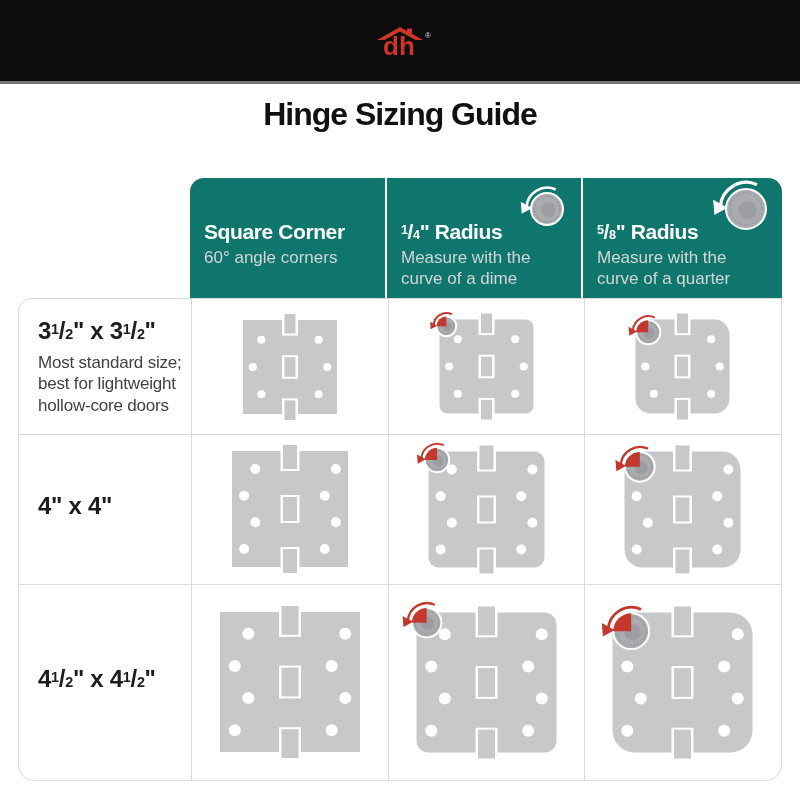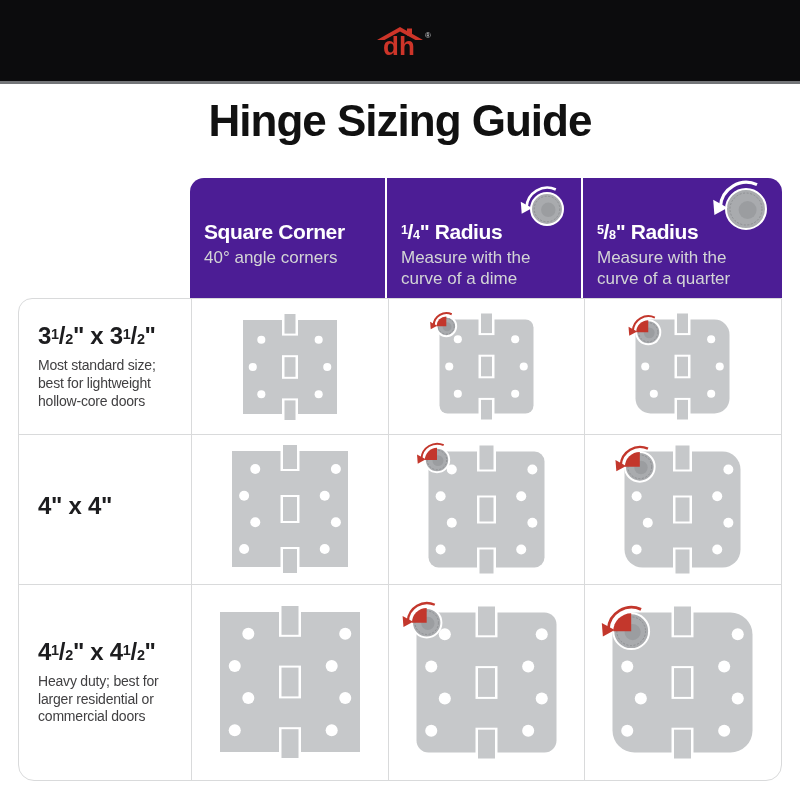--- a/index.html
+++ b/index.html
@@ -12,26 +12,26 @@
   .logo{display:flex;flex-direction:column;align-items:center;gap:1px;}
   .monogram{display:block;}
   .mono-text{font-family:"Liberation Sans",sans-serif;font-weight:bold;font-size:26px;fill:#cd3529;}
   .mono-reg{font-size:8px;fill:#d8d9da;}
   .wordmark{color:#fff;font-size:21px;letter-spacing:.5px;line-height:1;}
   .wm-bold{font-weight:700;}
   .wm-light{font-weight:400;letter-spacing:1px;}
 
   
   .title{position:absolute;top:96px;left:0;width:800px;margin:0;text-align:center;
-         font-size:44px;font-weight:700;letter-spacing:-1px;color:#111;}
+         font-size:32px;font-weight:700;letter-spacing:-1px;color:#111;}
 
   
   .table{position:absolute;left:18px;top:178px;width:764px;height:603px;}
 
-  .colhead{position:absolute;top:0;height:120px;background:#4c1d95;box-sizing:border-box;
+  .colhead{position:absolute;top:0;height:120px;background:#0f766e;box-sizing:border-box;
            padding:42px 12px 0 14px;color:#fff;}
   .ch1{left:172px;width:195px;border-radius:14px 0 0 0;}
   .ch2{left:369px;width:194px;}
   .ch3{left:565px;width:199px;border-radius:0 14px 0 0;}
   .ctitle{font-size:21px;font-weight:700;letter-spacing:-.4px;line-height:1.1;}
   .csub{margin-top:5px;font-size:17px;color:#d3d5d6;line-height:1.22;white-space:pre-line;}
   .coinslot{position:absolute;display:block;}
   .ch2 .coinslot{right:14px;top:6px;}
   .ch3 .coinslot{right:12px;top:2px;}
 
@@ -39,21 +39,21 @@
         border:1px solid #d9dadb;border-radius:14px 0 16px 16px;overflow:hidden;}
   .vline{position:absolute;top:0;bottom:0;width:1px;background:#d9dadb;}
   .v1{left:172px;} .v2{left:369px;} .v3{left:565px;}
   .hline{position:absolute;left:0;right:0;height:1px;background:#d9dadb;}
   .h1{top:135px;} .h2{top:285px;}
 
   .rowlabel{position:absolute;left:0;width:172px;box-sizing:border-box;
             padding:0 2px 0 19px;display:flex;flex-direction:column;justify-content:center;}
   .rl0{top:0;height:135px;} .rl1{top:135px;height:150px;} .rl2{top:285px;height:196px;}
   .size{font-size:24px;font-weight:700;color:#1d1d1f;margin-bottom:7px;letter-spacing:-.3px;}
-  .desc{font-size:14px;color:#414042;line-height:1.27;white-space:pre-line;letter-spacing:-.2px;}
+  .desc{font-size:17px;color:#414042;line-height:1.27;white-space:pre-line;letter-spacing:-.2px;}
 
   .frac sup{font-size:.6em;vertical-align:.38em;}
   .frac sub{font-size:.6em;vertical-align:-.02em;}
 
   .cell{position:absolute;display:flex;align-items:center;justify-content:center;}
   .cc0{left:172px;width:197px;} .cc1{left:369px;width:196px;} .cc2{left:565px;width:197px;}
   .cr0{top:0;height:135px;} .cr1{top:135px;height:150px;} .cr2{top:285px;height:196px;}
   .cell svg{display:block;}
 </style>
 </head>
@@ -71,21 +71,21 @@
       </svg>
     </div>
   </header>
 
   <h1 class="title">Hinge Sizing Guide</h1>
 
   <div class="table">
 
     <div class="colhead ch1">
       <div class="ctitle frac">Square Corner</div>
-      <div class="csub">40° angle corners</div>
+      <div class="csub">60° angle corners</div>
     </div>
     <div class="colhead ch2">
       <span class="coinslot"><svg viewBox="0 0 54 46" width="54" height="46">
             <circle cx="34" cy="25" r="16" fill="#a9abae" stroke="#fff" stroke-width="2"></circle>
             <circle cx="35.28" cy="25.8" r="7.2" fill="#9b9da0"></circle>
             <circle cx="34" cy="25" r="12.8" fill="none" stroke="#8f9194" stroke-width="1" stroke-dasharray="2 1.6"></circle>
             <path d="M 42.8 5.48 A 20.8 20.8 0 0 0 13.52 23.08" fill="none" stroke="#fff" stroke-width="2.56"></path>
             <polygon points="8.719999999999999 29.799999999999997 7.76 17.639999999999997 19.28 24.04" fill="#fff"></polygon>
           </svg></span>
       <div class="ctitle frac"><sup>1</sup>/<sub>4</sub>" Radius</div>
@@ -116,23 +116,20 @@
         <div class="size frac">3<sup>1</sup>/<sub>2</sub>" x 3<sup>1</sup>/<sub>2</sub>"</div>
         <div class="desc">Most standard size;
 best for lightweight
 hollow-core doors</div>
       </div>
       <div class="rowlabel rl1">
         <div class="size frac">4" x 4"</div>
       </div>
       <div class="rowlabel rl2">
         <div class="size frac">4<sup>1</sup>/<sub>2</sub>" x 4<sup>1</sup>/<sub>2</sub>"</div>
-        <div class="desc">Heavy duty; best for
-larger residential or
-commercial doors</div>
       </div>
 
       <div class="cell cr0 cc0">
           <svg viewBox="-9 -9 112 112" width="112" height="112">
             <path d="M 0 0 H 39 V 94 H 0 Z" fill="#c6c8ca"></path>
             <path d="M 55 0 H 94 V 94 H 55 Z" fill="#c6c8ca"></path>
             <rect x="41.5" y="-6" width="11" height="19.6" fill="#c6c8ca"></rect>
             <rect x="38.5" y="15.600000000000001" width="17" height="19.6" fill="#c6c8ca"></rect>
             <rect x="41.5" y="37.2" width="11" height="19.6" fill="#c6c8ca"></rect>
             <rect x="38.5" y="58.80000000000001" width="17" height="19.6" fill="#c6c8ca"></rect>

